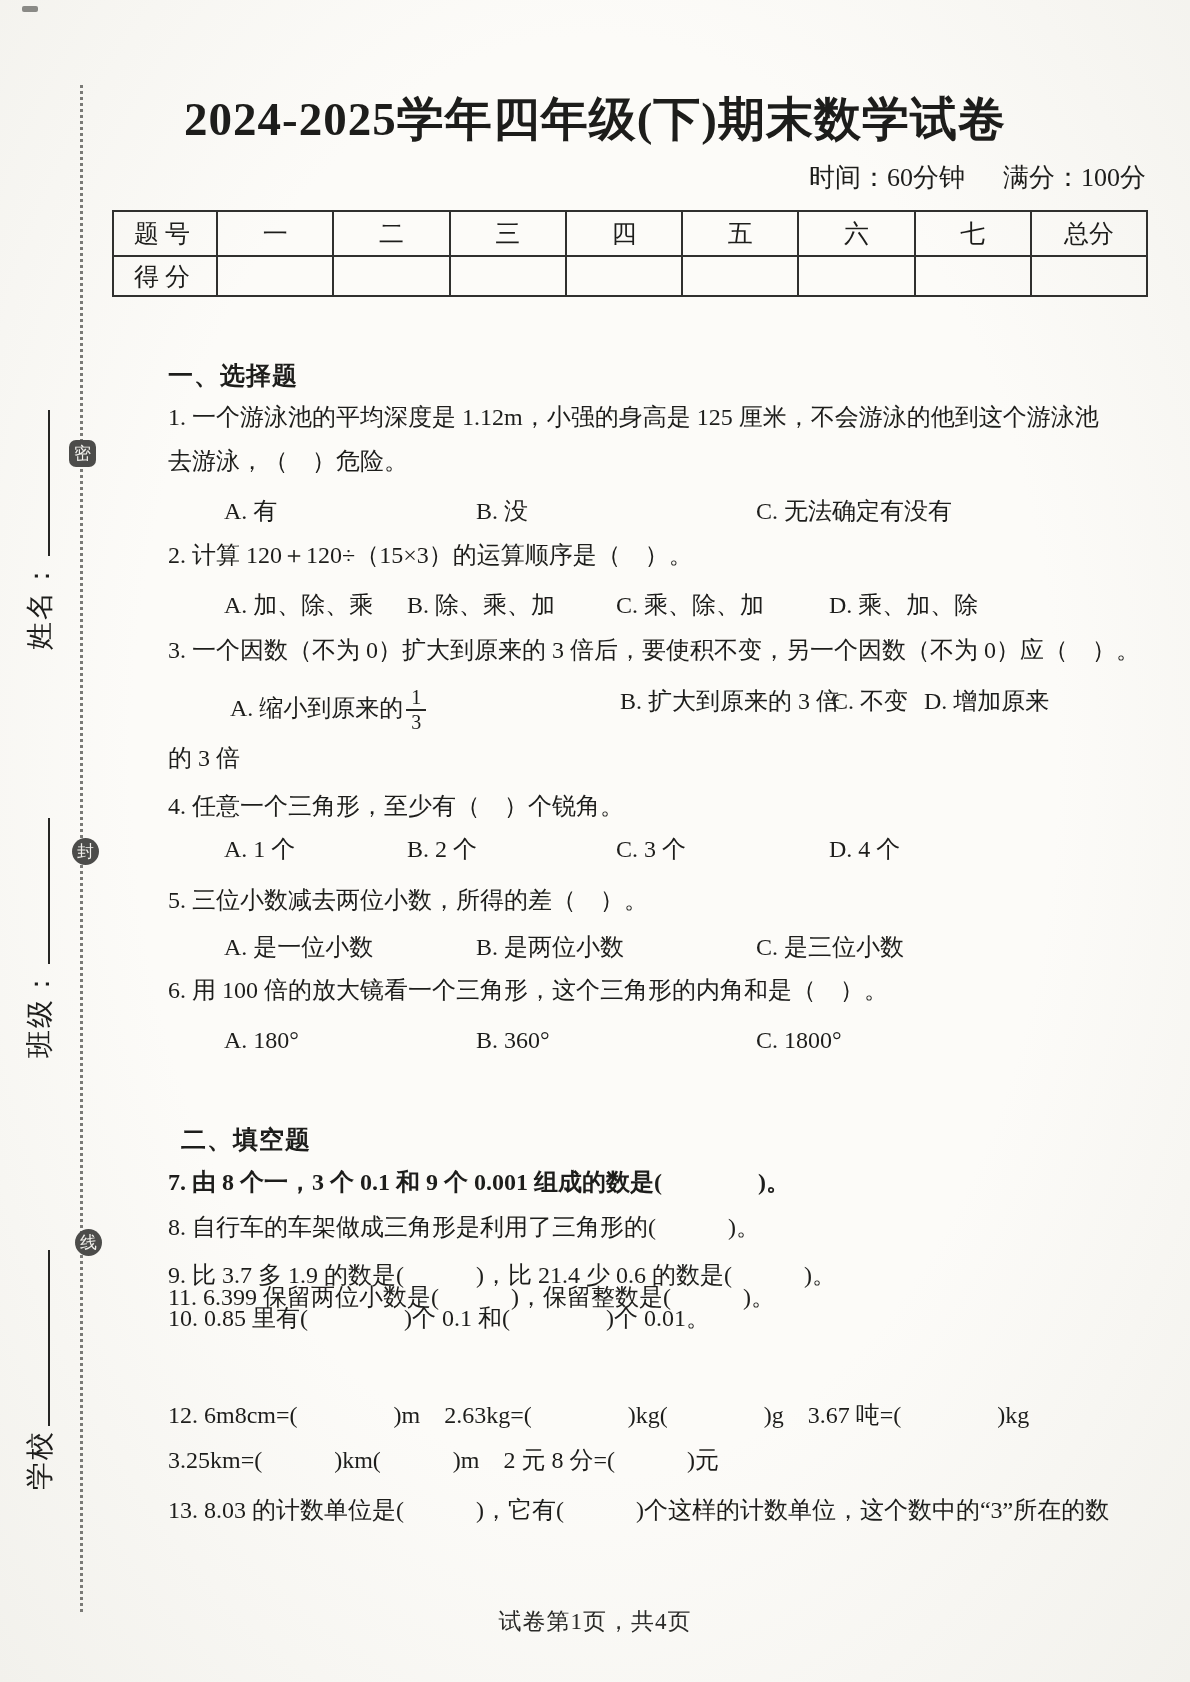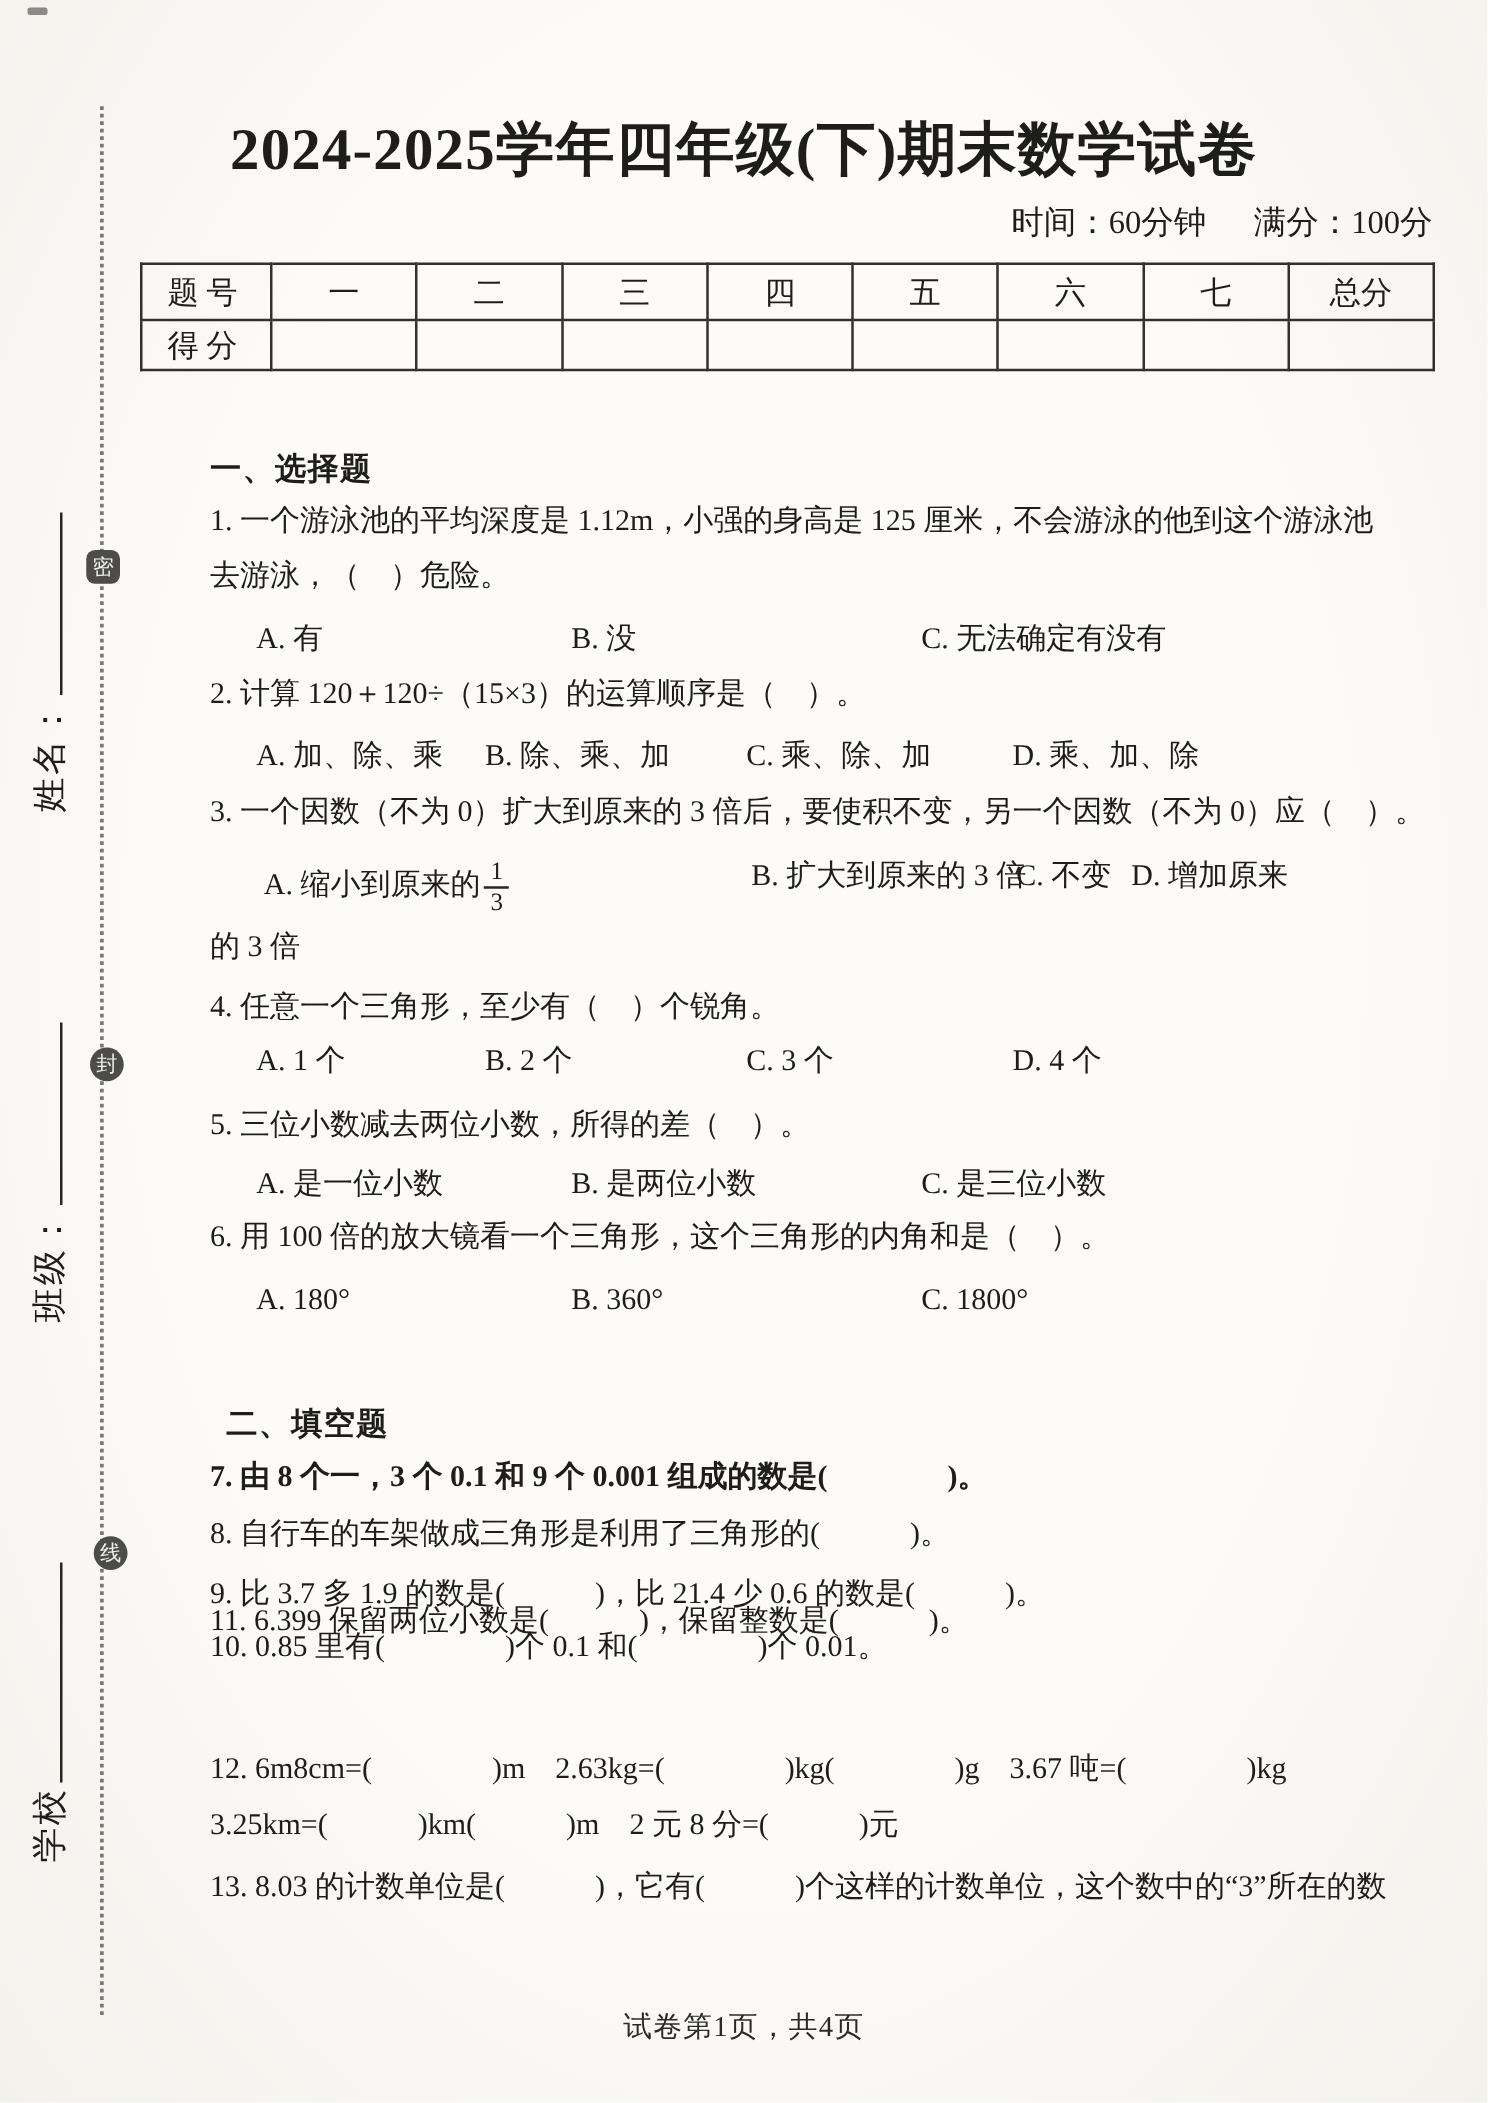--- a/index.html
+++ b/index.html
@@ -56,21 +56,21 @@
   table.score tr.r1 td { height:43px;margin-left:12px; }
   table.score tr.r2 td { height:38px; }
   table.score td.hd { letter-spacing:6px; }
 
   
   .line {
     position:absolute; left:168px; width:912px; font-size:24px;
     line-height:30px; white-space:nowrap;
   }
   .sec-heading { font-weight:bold; font-size:25px; letter-spacing:1px; }
-  .opt { position:absolute; top:0; white-space:nowrap; }
+  .opt { position:absolute; top:0; white-space:nowrap;margin-left:19px; }
   
   .p3 .o1 { left:37px; }  .p3 .o2 { left:289px;text-align:center; } .p3 .o3 { left:569px; }
   
   .p4 .o1 { left:37px; }  .p4 .o2 { left:220px; } .p4 .o3 { left:429px; } .p4 .o4 { left:642px; }
   
   .pq3 .o1 { left:43px; } .pq3 .o2 { left:433px; } .pq3 .o3 { left:645px; } .pq3 .o4 { left:737px; }
 
   .frac {
     display:inline-flex; flex-direction:column; text-align:center;
     vertical-align:middle; font-size:20px; line-height:1.15; margin-left:3px;

